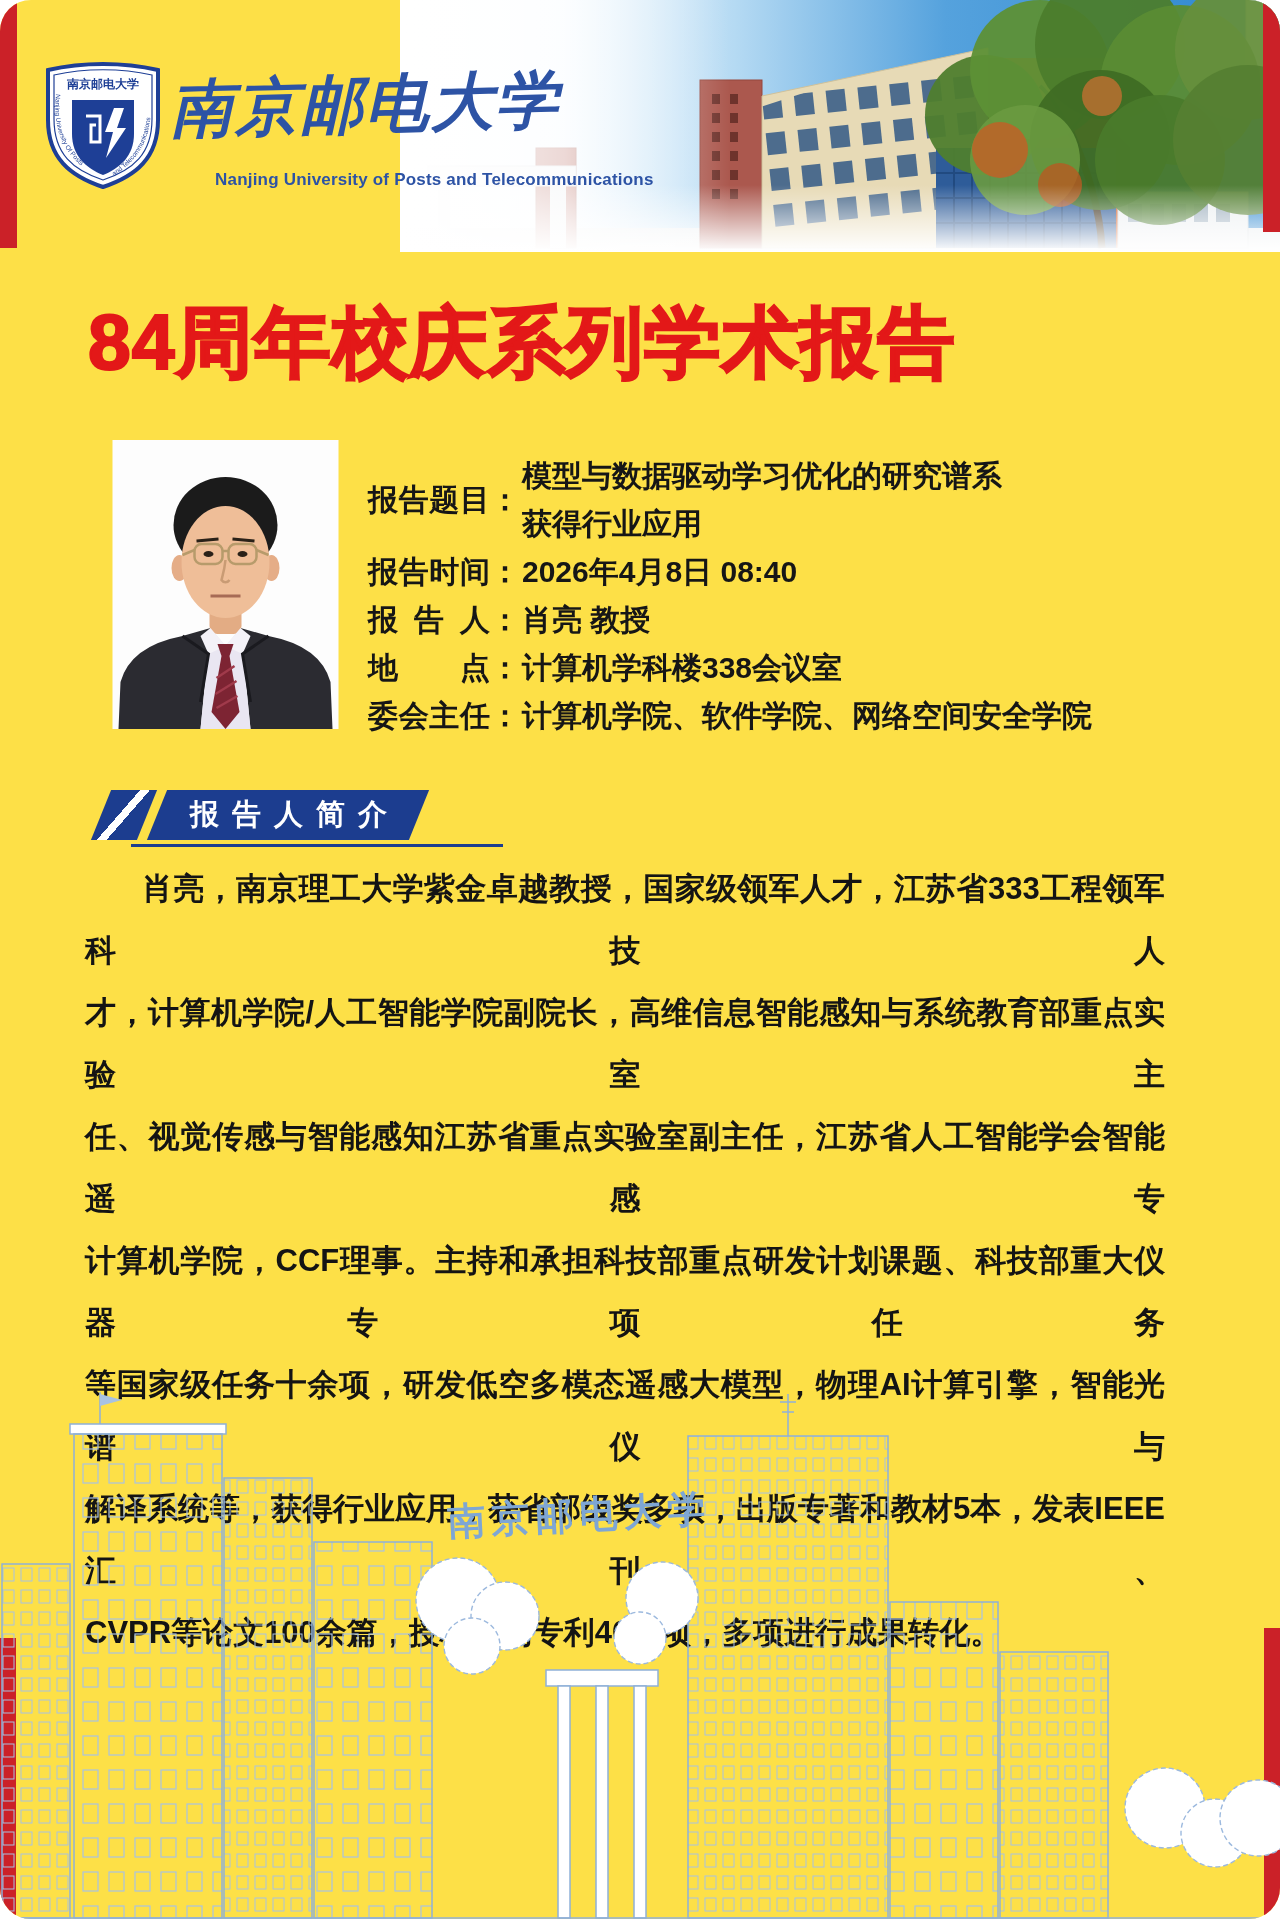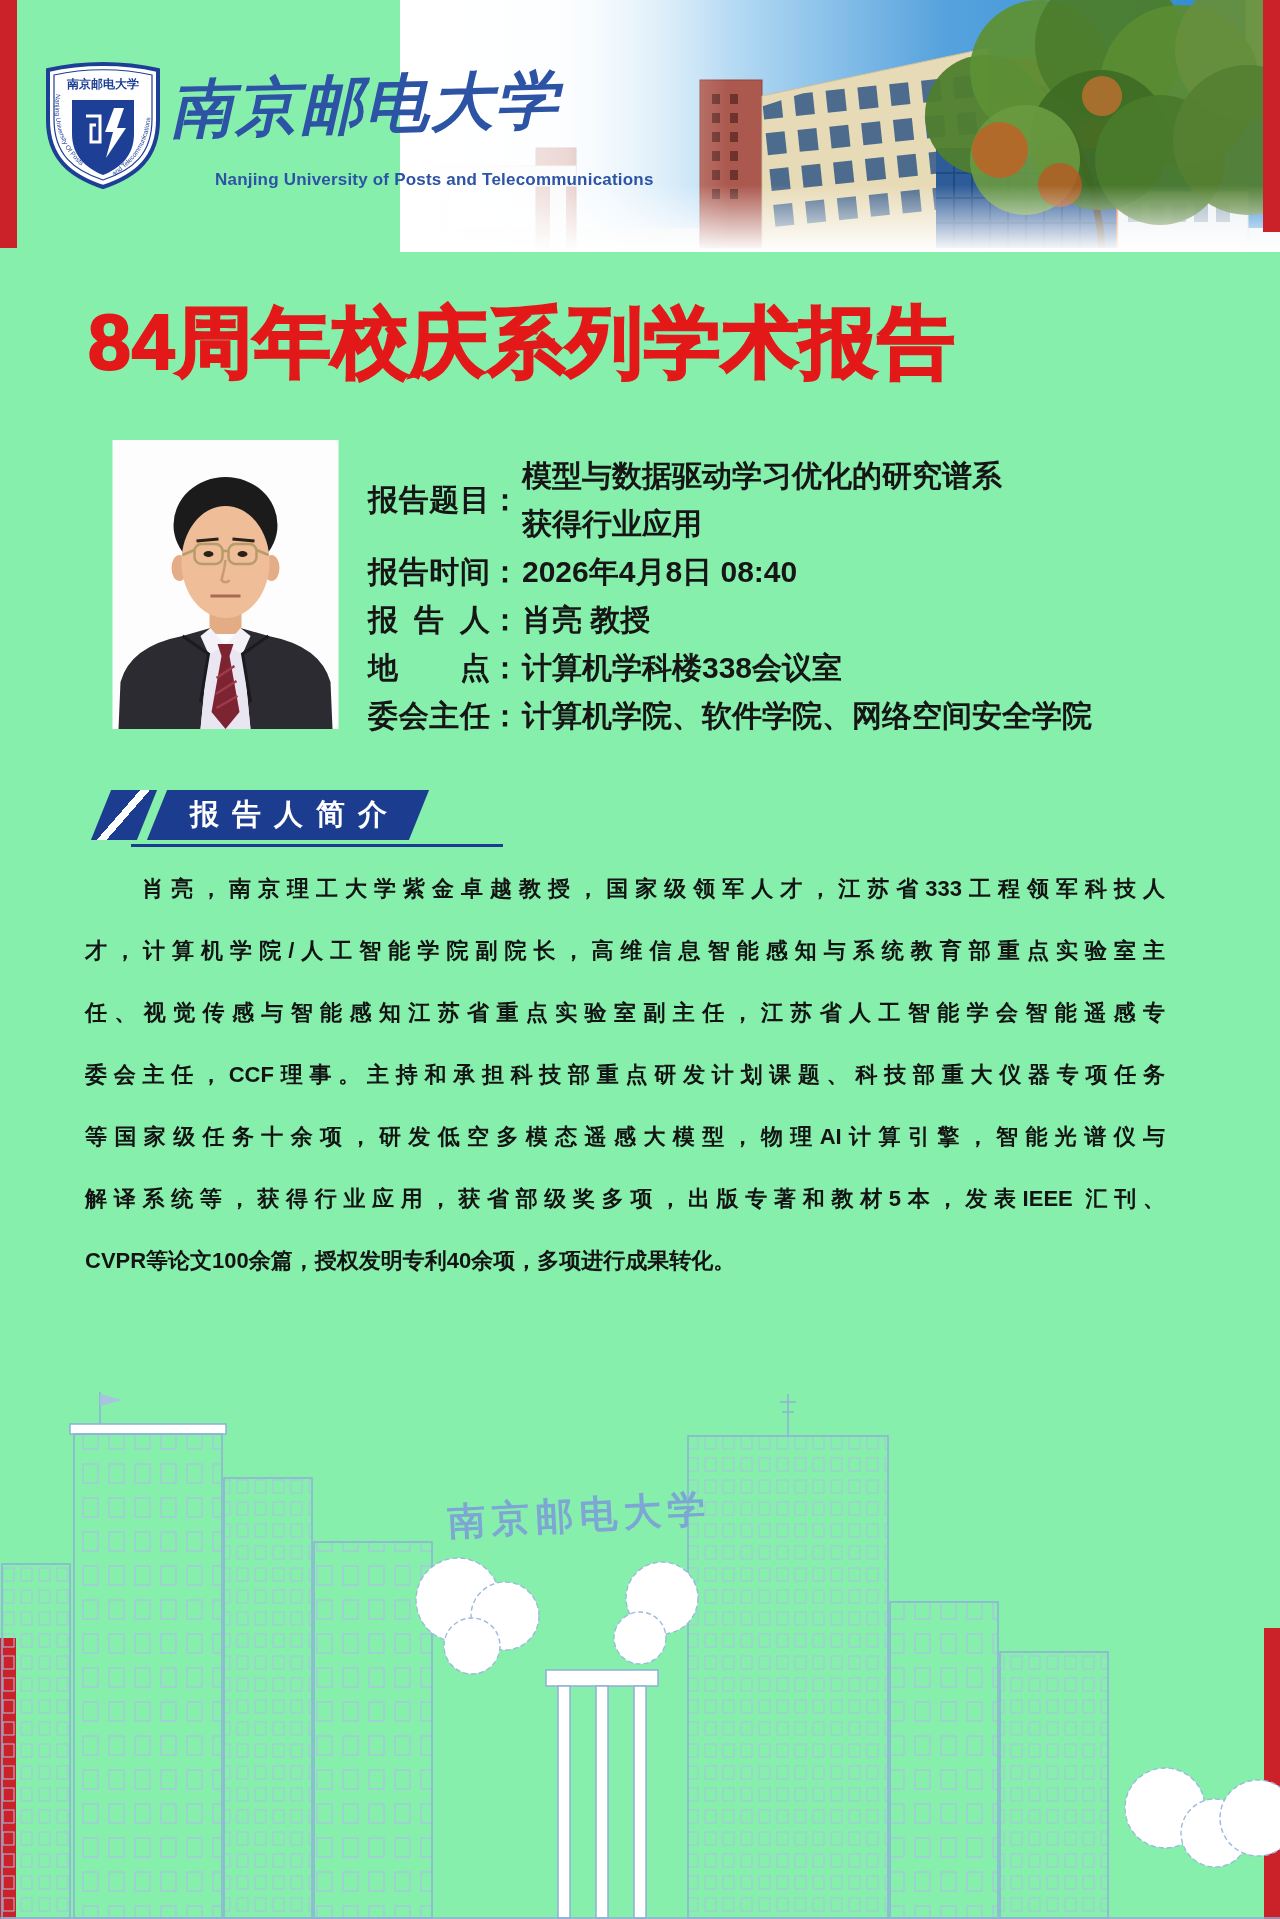--- a/index.html
+++ b/index.html
@@ -1,18 +1,18 @@
 <!DOCTYPE html>
 <html><head>
 <meta charset="utf-8">
 <style>
   html,body{margin:0;padding:0;background:#ffffff;}
   .page{
-    position:relative;width:1280px;height:1919px;margin:0 auto;background:#86efac;
-    overflow:hidden;font-family:"Liberation Sans","DejaVu Sans",sans-serif;
+    position:relative;width:1280px;height:1919px;margin:0 auto;background:#fde047;
+    overflow:hidden;font-family:"Liberation Sans","DejaVu Sans",sans-serif;border-radius:31px;
   }
   
   .strip{position:absolute;background:#cb2128;}
   .strip.tl{left:0;top:0;width:17px;height:248px;}
   .strip.tr{right:0;top:0;width:17px;height:232px;}
   .strip.bl{left:0;top:1638px;width:16px;height:281px;}
   .strip.br{right:0;top:1628px;width:16px;height:291px;}
 
   
   .header-photo{position:absolute;left:400px;top:0;width:880px;height:252px;}
@@ -59,21 +59,21 @@
   .banner-label{
     transform:skewX(22deg);color:#ffffff;font-size:29px;font-weight:700;
     letter-spacing:13px;padding-left:13px;white-space:nowrap;
     font-family:"Liberation Serif","DejaVu Serif",serif;
   }
   .banner-underline{position:absolute;left:36px;top:58px;width:372px;height:3px;background:#1c3d8f;}
 
   
   .bio{position:absolute;left:85px;top:858px;width:1080px;}
   .bio-line{
-    font-size:22px;line-height:62px;color:#141414;font-weight:600;
+    font-size:31px;line-height:62px;color:#141414;font-weight:600;
     text-align:justify;text-align-last:justify;white-space:normal;
   }
   .bio-line.first{text-indent:57px;}
   .bio-line.last{text-align-last:left;}
 
   
   .footer-sketch{position:absolute;left:0;top:1388px;width:1280px;height:531px;}
 </style>
 </head>
 <body>
@@ -336,21 +336,21 @@
     <div class="banner-main">
       <span class="banner-label">报告人简介</span>
     </div>
     <div class="banner-underline"></div>
   </div>
 
   <div class="bio">
     <div class="bio-line first">肖亮，南京理工大学紫金卓越教授，国家级领军人才，江苏省333工程领军科技人</div>
     <div class="bio-line">才，计算机学院/人工智能学院副院长，高维信息智能感知与系统教育部重点实验室主</div>
     <div class="bio-line">任、视觉传感与智能感知江苏省重点实验室副主任，江苏省人工智能学会智能遥感专</div>
-    <div class="bio-line">委会主任，CCF理事。主持和承担科技部重点研发计划课题、科技部重大仪器专项任务</div>
+    <div class="bio-line">计算机学院，CCF理事。主持和承担科技部重点研发计划课题、科技部重大仪器专项任务</div>
     <div class="bio-line">等国家级任务十余项，研发低空多模态遥感大模型，物理AI计算引擎，智能光谱仪与</div>
     <div class="bio-line">解译系统等，获得行业应用，获省部级奖多项，出版专著和教材5本，发表IEEE 汇刊、</div>
     <div class="bio-line last">CVPR等论文100余篇，授权发明专利40余项，多项进行成果转化。</div>
   </div>
 
   <div class="footer-sketch">
     <svg width="1280" height="531" viewBox="0 0 1280 531">
       <defs>
         <pattern id="pwA" width="26" height="34" patternUnits="userSpaceOnUse">
           <rect x="5" y="8" width="15" height="19" fill="none" stroke="#a8c2e2" stroke-width="1.2"></rect>

